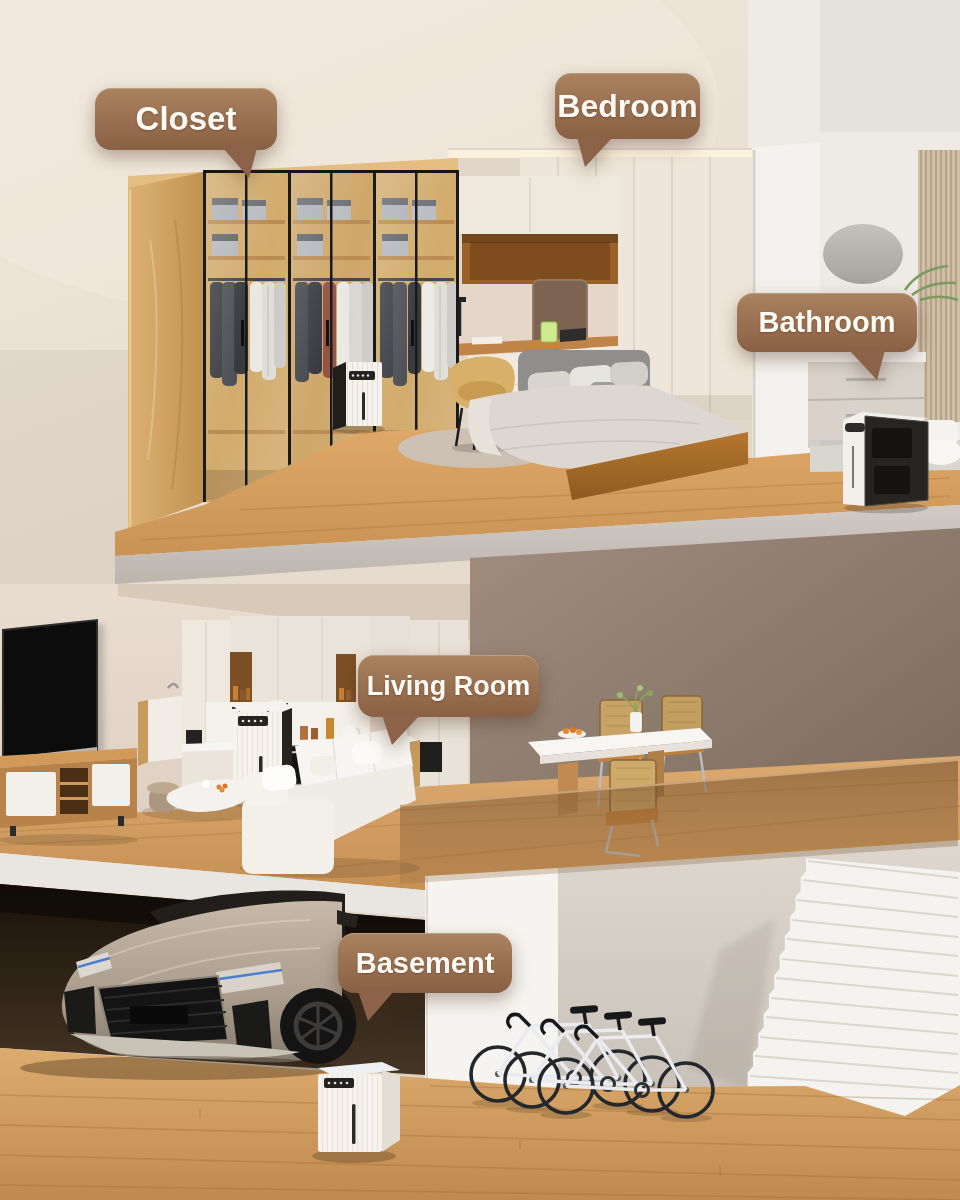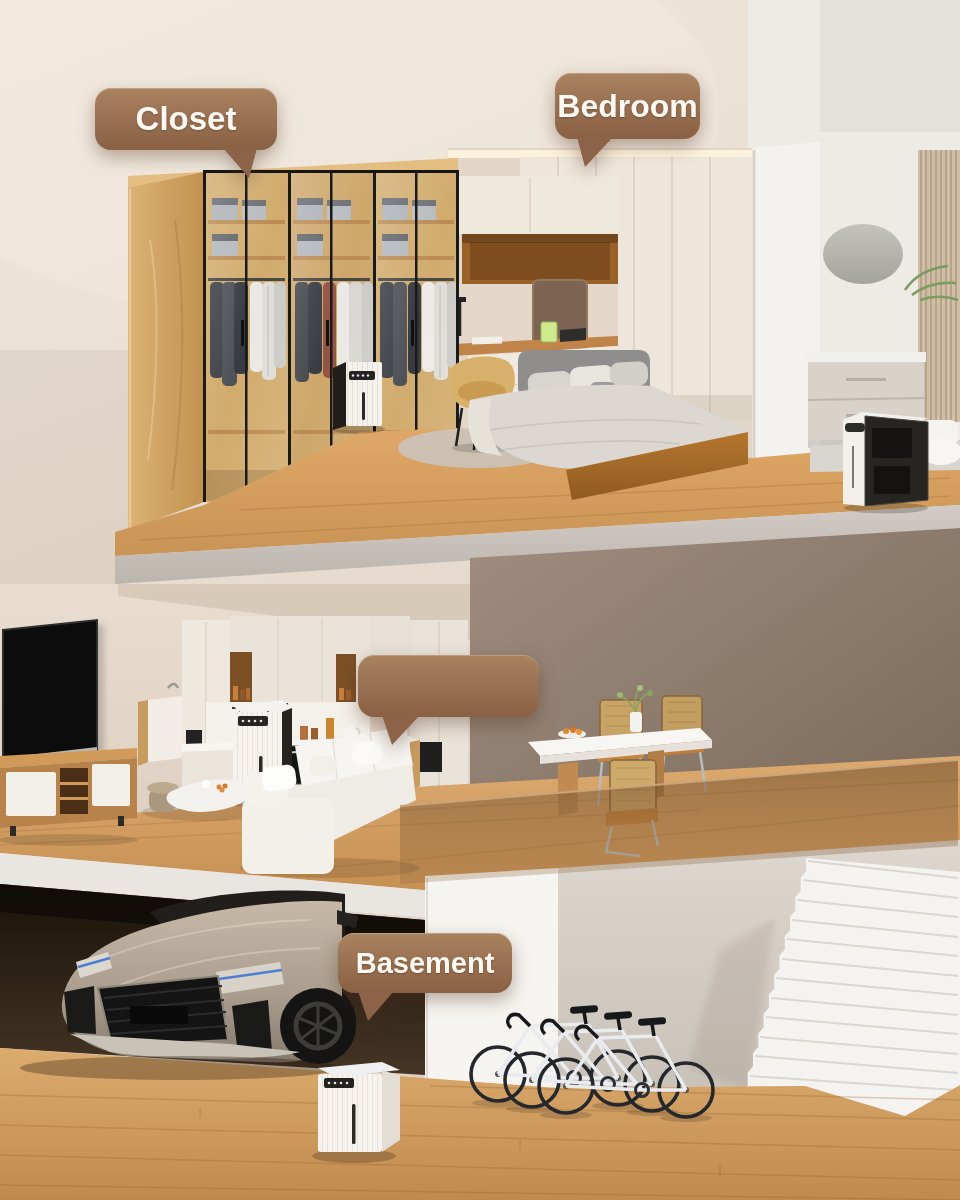--- a/index.html
+++ b/index.html
@@ -579,23 +579,32 @@
 
 <div class="bubble-wrap" style="left:555px;top:73px;">
   <div class="bubble" style="width:145px;height:66px;font-size:32px;">
     <span>Bedroom</span>
     <svg class="tail" style="left:22px;" viewBox="0 0 40 31">
       <polygon points="0,0 36,0 8,30" fill="#8c6348"></polygon>
         </svg>
   </div>
 </div>
 
+<div class="bubble-wrap" style="left:737px;top:293px;">
+  <div class="bubble" style="width:180px;height:59px;font-size:29px;">
+    <span>Bathroom</span>
+    <svg class="tail" style="left:112px;" viewBox="0 0 40 31">
+      <polygon points="0,0 36,0 28,30" fill="#8c6348"></polygon>
+        </svg>
+  </div>
+</div>
 
 <div class="bubble-wrap" style="left:358px;top:655px;">
   <div class="bubble" style="width:181px;height:62px;font-size:27px;">
+    <span>Living Room</span>
     <svg class="tail" style="left:24px;" viewBox="0 0 40 31">
       <polygon points="0,0 38,0 10,30" fill="#8c6348"></polygon>
         </svg>
   </div>
 </div>
 
 <div class="bubble-wrap" style="left:338px;top:933px;">
   <div class="bubble" style="width:174px;height:60px;font-size:29px;">
     <span>Basement</span>
     <svg class="tail" style="left:20px;" viewBox="0 0 40 31">

